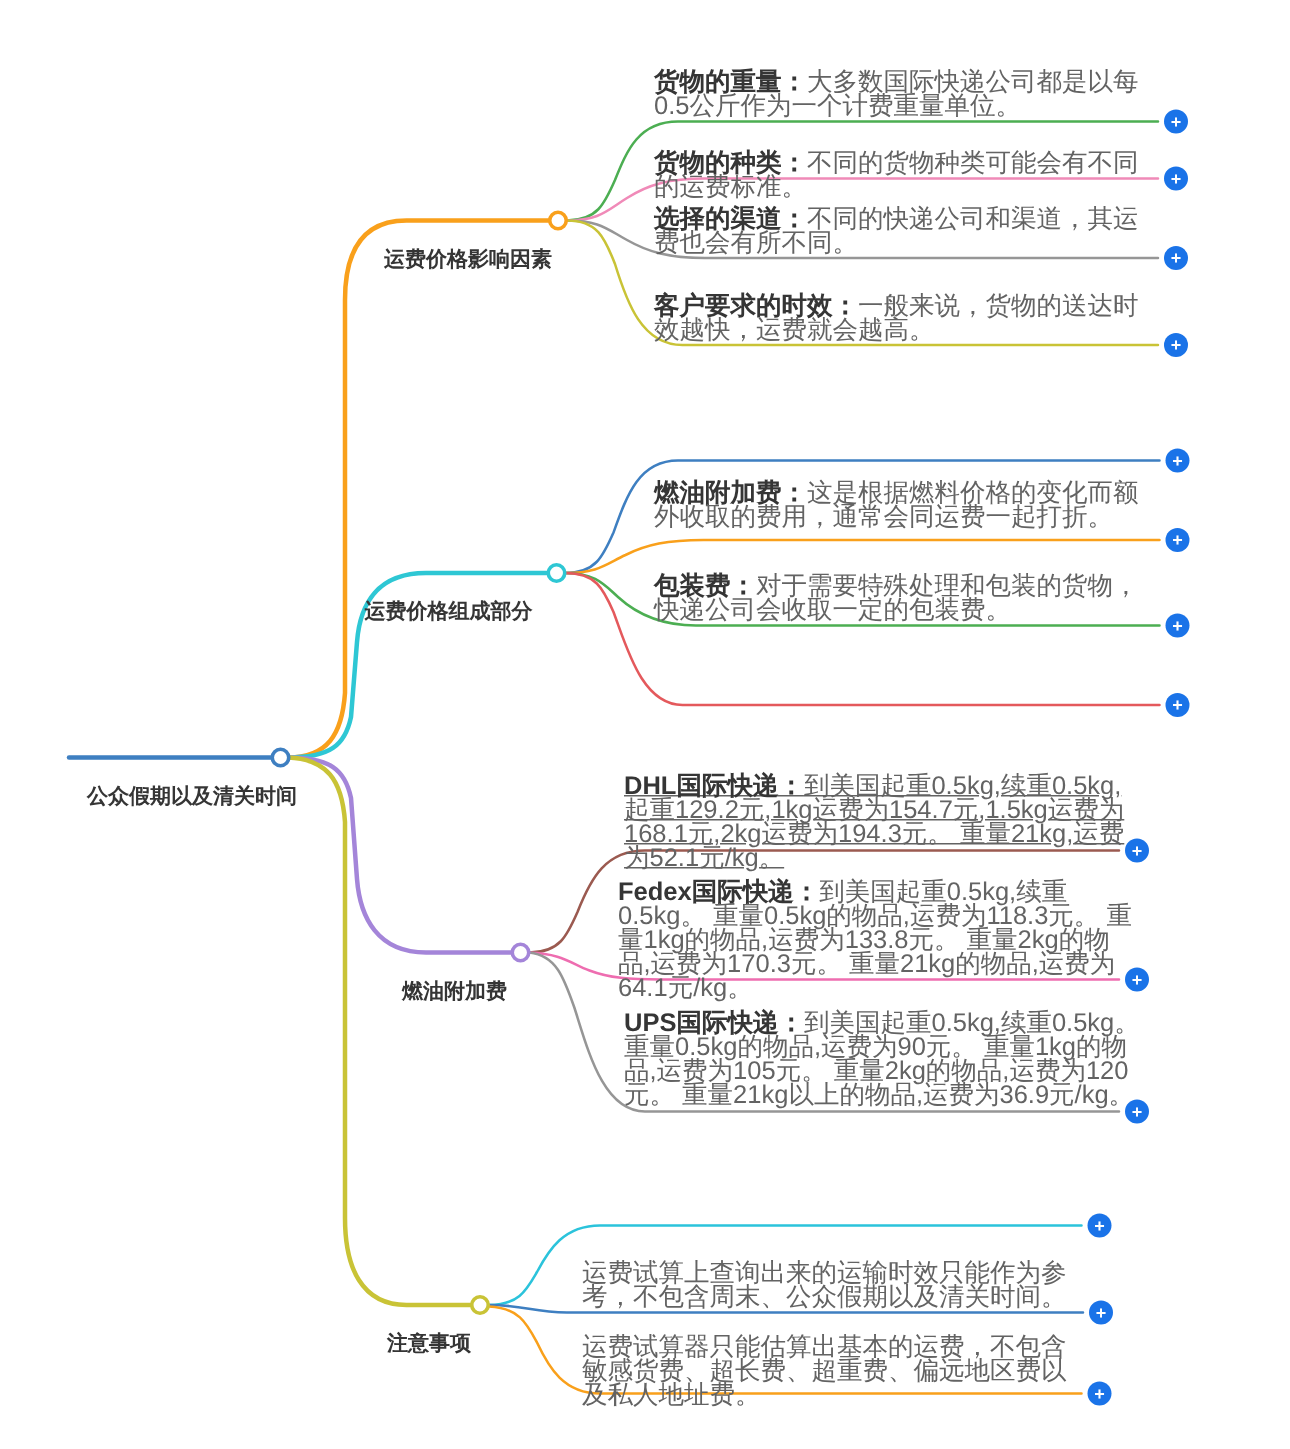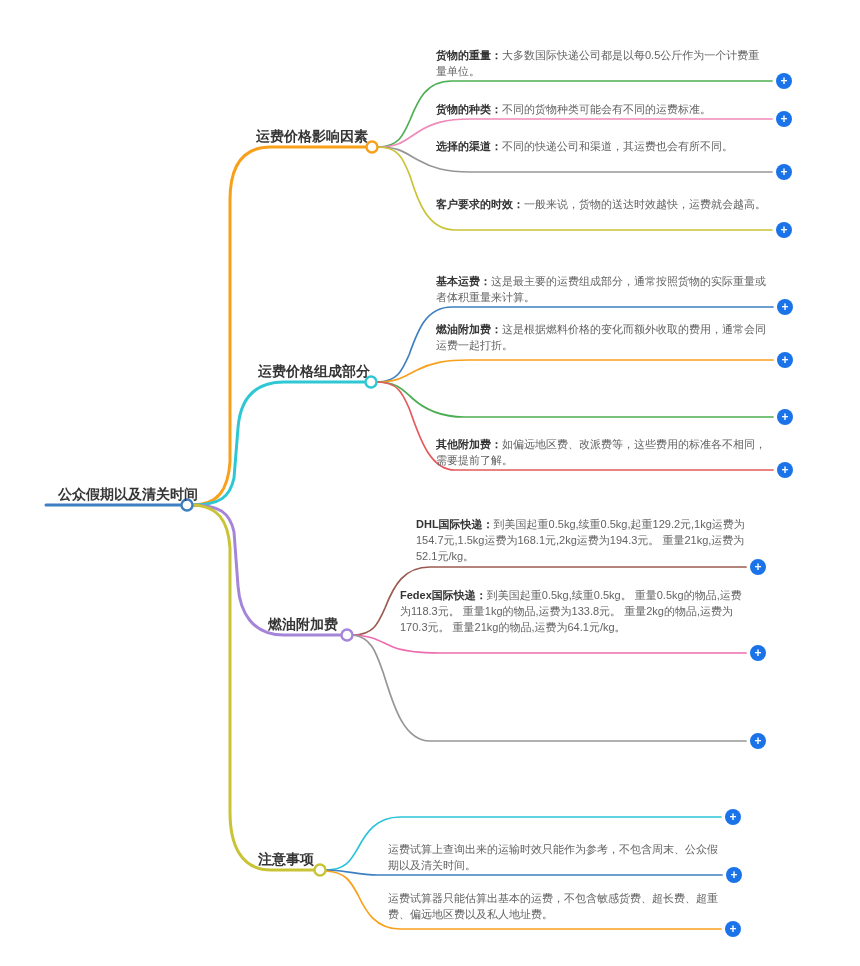--- a/index.html
+++ b/index.html
@@ -10,22 +10,22 @@
   .w3{stroke-width:3px;}
   .w2{stroke-width:1.7px;}
   .c-blue{stroke:var(--c-blue);}   .c-orange{stroke:var(--c-orange);}
   .c-cyan{stroke:var(--c-cyan);}   .c-purple{stroke:var(--c-purple);}
   .c-olive{stroke:var(--c-olive);} .c-green{stroke:var(--c-green);}
   .c-pink{stroke:var(--c-pink);}   .c-gray{stroke:var(--c-gray);}
   .c-red{stroke:var(--c-red);}     .c-maroon{stroke:var(--c-maroon);}
   .c-magenta{stroke:var(--c-magenta);} .c-sky{stroke:var(--c-sky);}
   .ring{fill:#fff;stroke-width:2.4px;}
   .node-label{position:absolute;font-weight:bold;color:var(--c-label_text);
-              font-size:14px;white-space:nowrap;cursor:pointer;}
-  .leaf{position:absolute;font-size:11px;line-height:16px;color:var(--c-body_text);cursor:pointer;}
+              font-size:14px;white-space:nowrap;cursor:pointer;margin-top:36px;}
+  .leaf{position:absolute;font-size:17px;line-height:16px;color:var(--c-body_text);cursor:pointer;}
   .leaf .lbl{font-weight:bold;color:var(--c-label_text);}
   .plus{position:absolute;width:16px;height:16px;border-radius:50%;
         background:var(--c-plus);color:#fff;font-weight:bold;font-size:12px;
         display:flex;align-items:center;justify-content:center;
         transform:translate(-50%,-50%);cursor:pointer;user-select:none;}
 </style>
 </head>
 <body>
 
 <div class="canvas">
@@ -59,52 +59,52 @@
 
     <circle class="ring c-blue" cx="187" cy="505" r="5.5"></circle>
     <circle class="ring c-orange" cx="372" cy="147" r="5.5"></circle>
     <circle class="ring c-cyan" cx="371" cy="382" r="5.5"></circle>
     <circle class="ring c-purple" cx="347" cy="635" r="5.5"></circle>
     <circle class="ring c-olive" cx="320" cy="870" r="5.5"></circle>
   </svg>
 
   <div class="node-label" style="left:58px;top:486px;">公众假期以及清关时间</div>
   <div class="node-label" style="left:256px;top:128px;">运费价格影响因素</div>
-  <div class="node-label" style="left:258px;top:363px;">运费价格组成部分</div>
+  <div class="node-label" style="left:243px;top:363px;">运费价格组成部分</div>
   <div class="node-label" style="left:268px;top:616px;">燃油附加费</div>
   <div class="node-label" style="left:258px;top:851px;">注意事项</div>
 
   <div class="leaf" style="left:436px;top:47px;width:334px;">
     <span class="lbl">货物的重量：</span><span>大多数国际快递公司都是以每0.5公斤作为一个计费重量单位。</span>
   </div>
   <div class="leaf" style="left:436px;top:101px;width:334px;">
     <span class="lbl">货物的种类：</span><span>不同的货物种类可能会有不同的运费标准。</span>
   </div>
   <div class="leaf" style="left:436px;top:196px;width:334px;">
     <span class="lbl">客户要求的时效：</span><span>一般来说，货物的送达时效越快，运费就会越高。</span>
   </div>
   <div class="leaf" style="left:436px;top:138px;width:334px;">
     <span class="lbl">选择的渠道：</span><span>不同的快递公司和渠道，其运费也会有所不同。</span>
   </div>
 
-  <div class="leaf" style="left:436px;top:273px;width:337px;">
-    <span class="lbl">基本运费：</span><span>这是最主要的运费组成部分，通常按照货物的实际重量或者体积重量来计算。</span>
-  </div>
   <div class="leaf" style="left:436px;top:321px;width:337px;">
     <span class="lbl">燃油附加费：</span><span>这是根据燃料价格的变化而额外收取的费用，通常会同运费一起打折。</span>
   </div>
-  <div class="leaf" style="left:436px;top:436px;width:337px;">
-    <span class="lbl">其他附加费：</span><span>如偏远地区费、改派费等，这些费用的标准各不相同，需要提前了解。</span>
+  <div class="leaf" style="left:436px;top:383px;width:337px;">
+    <span class="lbl">包装费：</span><span>对于需要特殊处理和包装的货物，快递公司会收取一定的包装费。</span>
   </div>
 
-  <div class="leaf" style="left:416px;top:516px;width:344px;">
+  <div class="leaf" style="left:416px;top:516px;width:344px;text-decoration:underline;">
     <span class="lbl">DHL国际快递：</span><span>到美国起重0.5kg,续重0.5kg,起重129.2元,1kg运费为154.7元,1.5kg运费为168.1元,2kg运费为194.3元。 重量21kg,运费为52.1元/kg。</span>
   </div>
-  <div class="leaf" style="left:400px;top:587px;width:344px;">
+  <div class="leaf" style="left:412px;top:587px;width:344px;">
     <span class="lbl">Fedex国际快递：</span><span>到美国起重0.5kg,续重0.5kg。 重量0.5kg的物品,运费为118.3元。 重量1kg的物品,运费为133.8元。 重量2kg的物品,运费为170.3元。 重量21kg的物品,运费为64.1元/kg。</span>
+  </div>
+  <div class="leaf" style="left:416px;top:674px;width:344px;">
+    <span class="lbl">UPS国际快递：</span><span>到美国起重0.5kg,续重0.5kg。 重量0.5kg的物品,运费为90元。 重量1kg的物品,运费为105元。 重量2kg的物品,运费为120元。 重量21kg以上的物品,运费为36.9元/kg。</span>
   </div>
 
   <div class="leaf" style="left:388px;top:841px;width:334px;">
     <span class="lbl"></span><span>运费试算上查询出来的运输时效只能作为参考，不包含周末、公众假期以及清关时间。</span>
   </div>
   <div class="leaf" style="left:388px;top:890px;width:334px;font-family:Liberation Serif, serif;">
     <span class="lbl"></span><span>运费试算器只能估算出基本的运费，不包含敏感货费、超长费、超重费、偏远地区费以及私人地址费。</span>
   </div>
 
   <div class="plus" style="left:784px;top:81px;">+</div>

